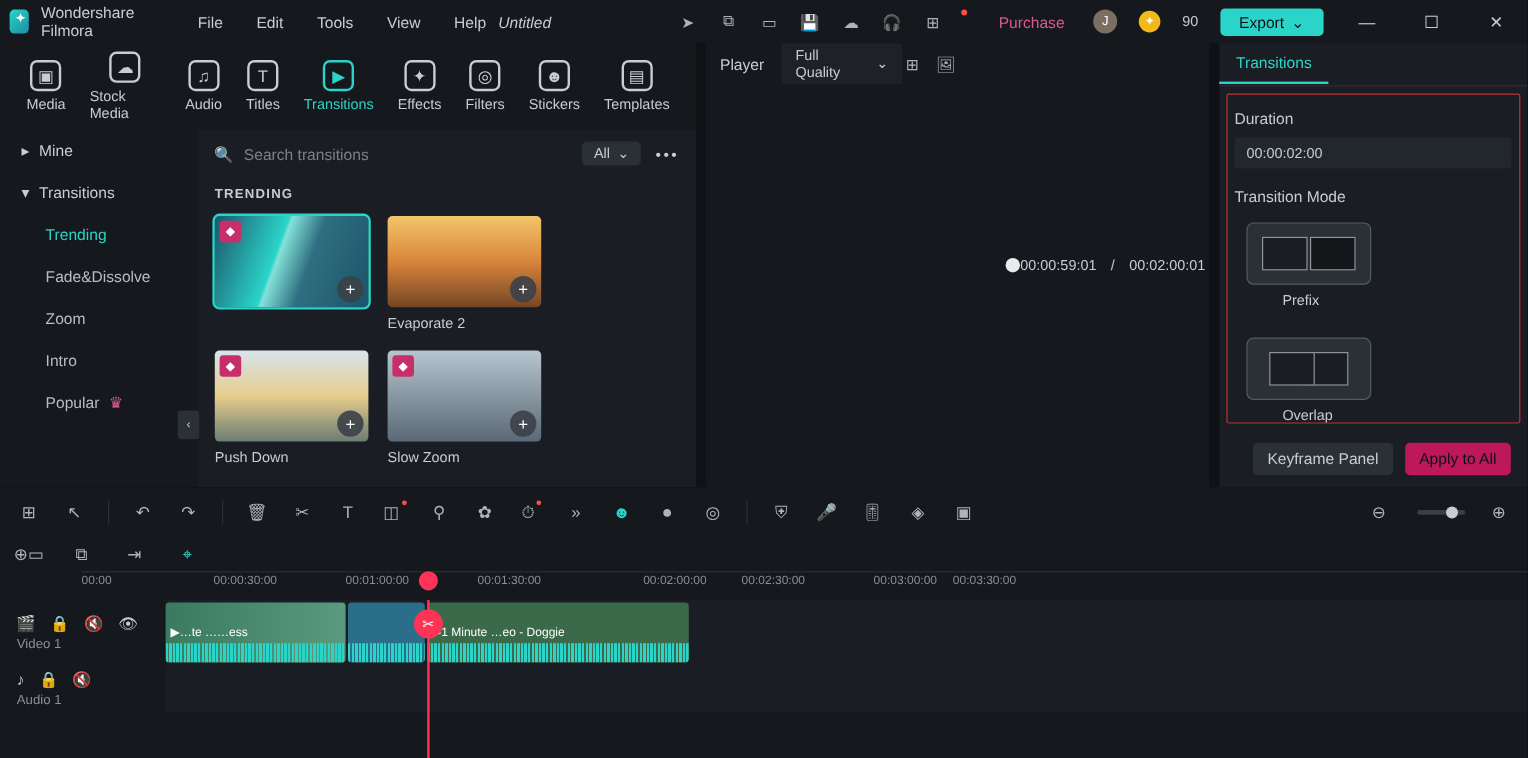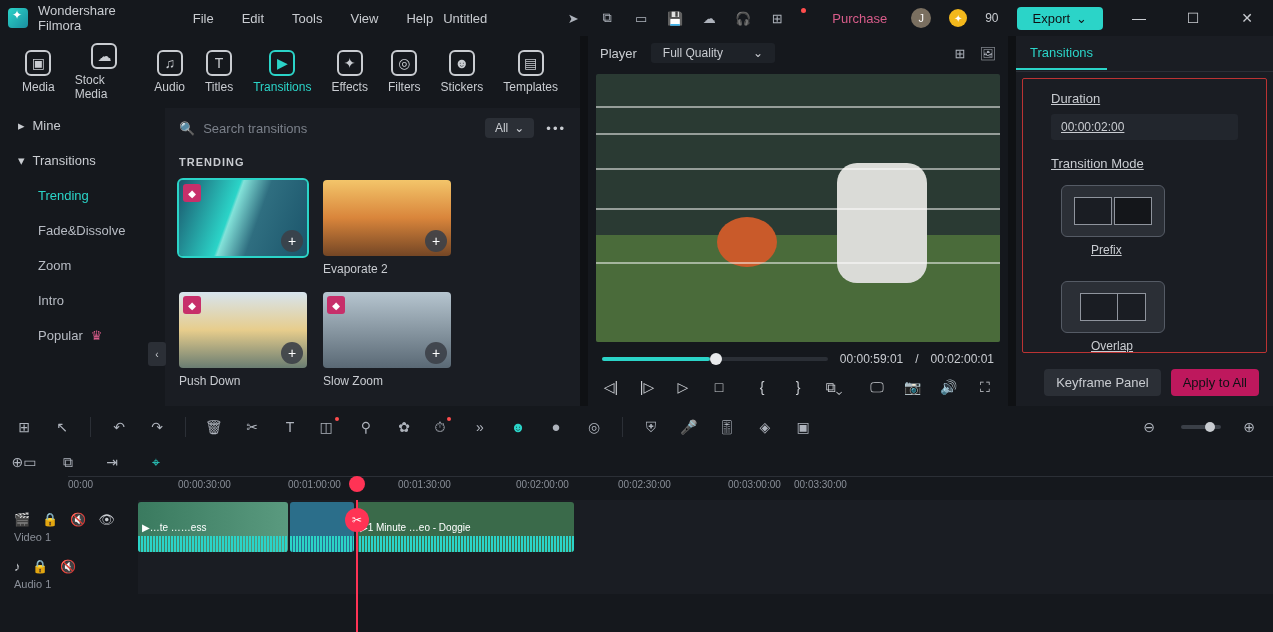--- a/index.html
+++ b/index.html
@@ -3,21 +3,21 @@
 <meta charset="utf-8">
 <style>
 * { margin:0; padding:0; box-sizing:border-box; font-family:"Segoe UI",Arial,sans-serif; }
 body { background:#0f1114; color:#c9ccd1; width:1273px; height:632px; overflow:hidden; font-size:13px; }
 .titlebar { height:36px; background:#15181d; display:flex; align-items:center; padding:0 8px; gap:10px; }
 .logo { width:20px; height:20px; background:linear-gradient(135deg,#2bd4c8,#1a8ea0); border-radius:4px; position:relative; }
 .logo::after{content:"✦";position:absolute;color:#fff;font-size:12px;left:4px;top:0;}
 .app-name { font-size:13px; margin-right:20px; }
 .menu { display:flex; gap:28px; }
 .menu span { font-size:13px; }
-.doc-title { flex:1; text-align:left; font-size:13px; color:#c9ccd1; margin-right:68px; }
+.doc-title { flex:1; text-align:left; font-size:13px; color:#c9ccd1; margin-right:96px;font-style:italic; }
 .title-icons { display:flex; gap:18px; align-items:center; }
 .ti { width:16px; height:16px; display:flex; align-items:center; justify-content:center; color:#aeb3bc; }
 .dot{width:5px;height:5px;background:#ff4d4d;border-radius:50%;position:relative;top:-8px;left:-2px;}
 .purchase { color:#d85c8a; font-size:13px; padding:0 6px; }
 .avatar{width:20px;height:20px;border-radius:50%;background:#7a6f60;color:#fff;display:flex;align-items:center;justify-content:center;font-size:11px;}
 .coin{width:18px;height:18px;border-radius:50%;background:#f3b81c;display:flex;align-items:center;justify-content:center;color:#fff;font-size:10px;}
 .coins{font-size:12px;}
 .export-btn{background:#2bd4c8;color:#0f1114;padding:4px 16px;border-radius:4px;display:flex;align-items:center;gap:6px;font-size:13px;}
 .win-btn{width:36px;text-align:center;font-size:14px;}
 .upper{display:flex;height:370px;}
@@ -43,41 +43,41 @@
 .card{width:128px;}
 .thumb{width:128px;height:76px;border-radius:4px;position:relative;background:#3a4048;overflow:hidden;}
 .card.sel .thumb{outline:2px solid #2bd4c8;}
 .gem{position:absolute;top:4px;left:4px;width:18px;height:18px;background:#c72f6a;border-radius:3px;display:flex;align-items:center;justify-content:center;color:#fff;font-size:10px;}
 .add{position:absolute;bottom:4px;right:4px;width:22px;height:22px;border-radius:50%;background:rgba(60,64,72,.9);color:#fff;display:flex;align-items:center;justify-content:center;font-size:14px;}
 .card-label{font-size:12px;color:#c9ccd1;margin-top:6px;}
 .th-glitch{background:linear-gradient(110deg,#1b556b,#2bd4c8 40%,#83e2d9 42%,#2f6e80 60%,#1b556b);}
 .th-evap{background:linear-gradient(180deg,#f3c56a,#d9853b 50%,#744625);}
 .th-push{background:linear-gradient(180deg,#d7e4ee 0%,#e7cd8c 50%,#6a7d72 100%);}
 .th-zoom{background:linear-gradient(180deg,#b6c5cf,#5a6975);}
-.preview{width:420px;background:#15181d;margin-left:8px;display:flex;flex-direction:column;}
+.preview{width:420px;background:#15181d;margin-left:8px;display:flex;flex-direction:row;}
 .prev-top{height:34px;display:flex;align-items:center;padding:0 12px;justify-content:space-between;}
 .quality{background:#1e2228;padding:3px 12px;border-radius:3px;display:flex;align-items:center;gap:30px;font-size:12px;}
 .view-mode{display:flex;gap:12px;}
 .canvas{flex:1;margin:4px 8px;background:#2a3a33;border-radius:2px;position:relative;overflow:hidden;}
 .canvas-grass{position:absolute;bottom:0;left:0;right:0;height:40%;background:#4a6b3a;}
 .canvas-obj1{position:absolute;bottom:28%;left:30%;width:60px;height:50px;background:#c95a2a;border-radius:50%;}
 .canvas-obj2{position:absolute;bottom:22%;right:18%;width:90px;height:120px;background:#dadbd7;border-radius:20px;}
 .glitch-line{position:absolute;left:0;right:0;height:2px;background:rgba(255,255,255,.5);}
 .prog-row{display:flex;align-items:center;padding:6px 14px;gap:12px;}
 .prog-bar{flex:1;height:4px;background:#2b2f36;border-radius:2px;position:relative;}
 .prog-fill{position:absolute;left:0;top:0;bottom:0;width:48%;background:#2bd4c8;border-radius:2px;}
 .prog-knob{position:absolute;left:48%;top:-4px;width:12px;height:12px;border-radius:50%;background:#e8eaec;}
 .time-txt{font-size:12px;}
 .ctrl-row{display:flex;align-items:center;justify-content:space-between;padding:6px 14px 10px;}
 .ctrl-group{display:flex;gap:18px;align-items:center;}
 .ci{width:18px;height:18px;display:flex;align-items:center;justify-content:center;font-size:14px;color:#c9ccd1;}
 .props{flex:1;background:#1a1d23;margin-left:8px;display:flex;flex-direction:column;}
 .props-tabs{height:36px;display:flex;align-items:center;border-bottom:1px solid #2b2f36;}
 .props-tab{padding:8px 14px;color:#2bd4c8;border-bottom:2px solid #2bd4c8;font-size:13px;}
-.props-body{flex:1;margin:6px;border:1px solid #b33;border-radius:2px;padding:12px 28px;overflow:auto;text-decoration:underline;}
+.props-body{flex:1;margin:6px;border:1px solid #b33;border-radius:2px;padding:12px 6px;overflow:auto;}
 .p-label{font-size:13px;margin-bottom:8px;}
 .p-field{background:#22262d;padding:6px 10px;border-radius:3px;font-size:12px;margin-bottom:16px;}
 .mode-card{width:104px;height:52px;background:#2b2f36;border:1px solid #555b65;border-radius:6px;margin:6px 0 6px;display:flex;align-items:center;justify-content:center;gap:2px;}
 .mode-box{width:38px;height:28px;border:1px solid #8f949d;background:#1a1d23;}
 .mode-box.dark{background:#14161a;}
 .mode-lbl{text-align:left;width:104px;font-size:12px;margin-bottom:18px;padding-left:30px;}
 .mode-wrap{display:flex;flex-direction:column;align-items:flex-start;padding-left:10px;}
 .props-foot{display:flex;justify-content:flex-end;gap:10px;padding:10px 14px;}
 .btn{padding:6px 12px;border-radius:4px;font-size:13px;}
 .btn-kf{background:#2b2f36;}
@@ -368,21 +368,21 @@
     <span class="tli">⊕▭</span>
     <span class="tli">⧉</span>
     <span class="tli">⇥</span>
     <span class="tli" style="color:#2bd4c8">⌖</span>
   </div>
   <div class="ruler">
     <span class="ruler-tick" style="left:0">00:00</span>
     <span class="ruler-tick" style="left:110px">00:00:30:00</span>
     <span class="ruler-tick" style="left:220px">00:01:00:00</span>
     <span class="ruler-tick" style="left:330px">00:01:30:00</span>
-    <span class="ruler-tick" style="left:448px">00:02:00:00</span>
+    <span class="ruler-tick" style="left:468px">00:02:00:00</span>
     <span class="ruler-tick" style="left:550px">00:02:30:00</span>
     <span class="ruler-tick" style="left:660px">00:03:00:00</span>
     <span class="ruler-tick" style="left:726px">00:03:30:00</span>
   </div>
   <div class="tracks">
     <div class="track">
       <div class="track-head">
         <div class="th-icons">
             <span>🎬</span>
             <span>🔒</span>

